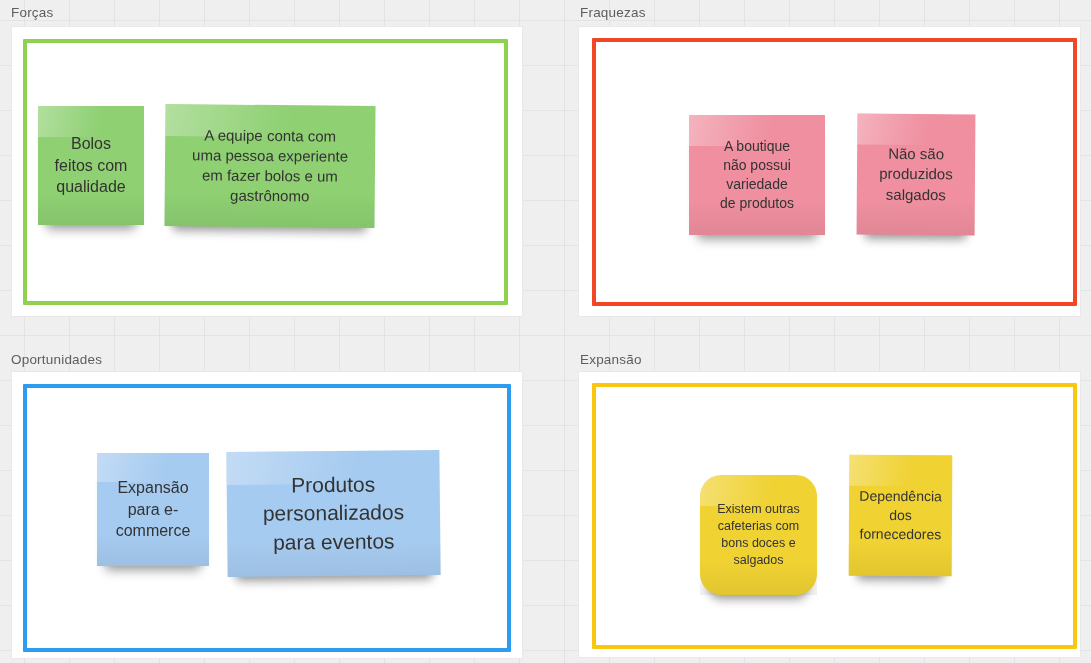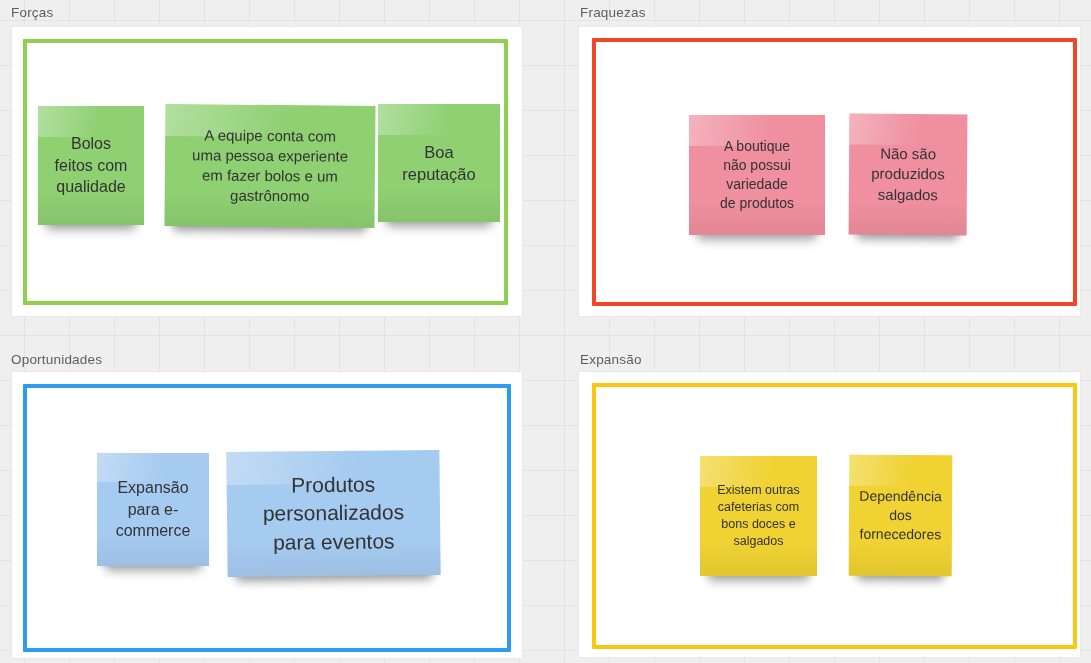--- a/index.html
+++ b/index.html
@@ -50,21 +50,21 @@
     color:#333333;line-height:1.35;
   }
   
   .n-g1{left:38px;top:106px;width:106px;height:119px;font-size:16px;}
   .n-g2{left:165px;top:105px;width:210px;height:122px;font-size:15px;transform:rotate(.5deg);}
   .n-g3{left:378px;top:104px;width:122px;height:118px;font-size:16.5px;}
   .n-p1{left:689px;top:115px;width:136px;height:120px;font-size:14px;}
   .n-p2{left:849px;top:114px;width:118px;height:121px;font-size:15px;transform:rotate(.4deg);}
   .n-b1{left:97px;top:453px;width:112px;height:113px;font-size:16px;}
   .n-b2{left:227px;top:451px;width:213px;height:125px;font-size:21px;transform:rotate(-.6deg);}
-  .n-y1{left:700px;top:456px;width:117px;height:120px;font-size:12.5px;}
+  .n-y1{left:700px;top:475px;width:117px;height:120px;font-size:12.5px;border-radius:21px;}
   .n-y2{left:849px;top:455px;width:103px;height:121px;font-size:14px;transform:rotate(.3deg);}
   
   .lbl-q1{left:11px;top:5px;}
   .lbl-q2{left:580px;top:5px;}
   .lbl-q3{left:11px;top:352px;}
   .lbl-q4{left:580px;top:352px;}
   .bg-q1{left:11px;top:26px;width:512px;height:291px;}
   .bg-q2{left:578px;top:26px;width:503px;height:291px;}
   .bg-q3{left:11px;top:371px;width:512px;height:288px;}
   .bg-q4{left:578px;top:371px;width:503px;height:287px;}
@@ -86,37 +86,33 @@
       <span class="note-text">Bolos
 feitos com
 qualidade</span>
     </div>
     <div class="note n-g2" style="background-color: rgb(142, 208, 114);">
       <span class="note-text">A equipe conta com
 uma pessoa experiente
 em fazer bolos e um
 gastrônomo</span>
     </div>
-    <div class="note n-g3" style="background-color: rgb(142, 208, 114);">
-      <span class="note-text">Boa
-reputação</span>
-    </div>
   </section>
 
   <section class="frame">
     <div class="frame-label lbl-q2">Fraquezas</div>
     <div class="frame-bg bg-q2"></div>
     <div class="zone-rect rect-q2" style="border-color: rgb(242, 71, 38);"></div>
     <div class="note n-p1" style="background-color: rgb(239, 143, 159);">
       <span class="note-text">A boutique
 não possui
 variedade
 de produtos</span>
     </div>
-    <div class="note n-p2" style="background-color: rgb(239, 143, 159);">
+    <div class="note n-p2" style="background-color: rgb(239, 143, 159); margin-left: 8px;">
       <span class="note-text">Não são
 produzidos
 salgados</span>
     </div>
   </section>
 
   <section class="frame">
     <div class="frame-label lbl-q3">Oportunidades</div>
     <div class="frame-bg bg-q3"></div>
     <div class="zone-rect rect-q3" style="border-color: rgb(45, 155, 240);"></div>

